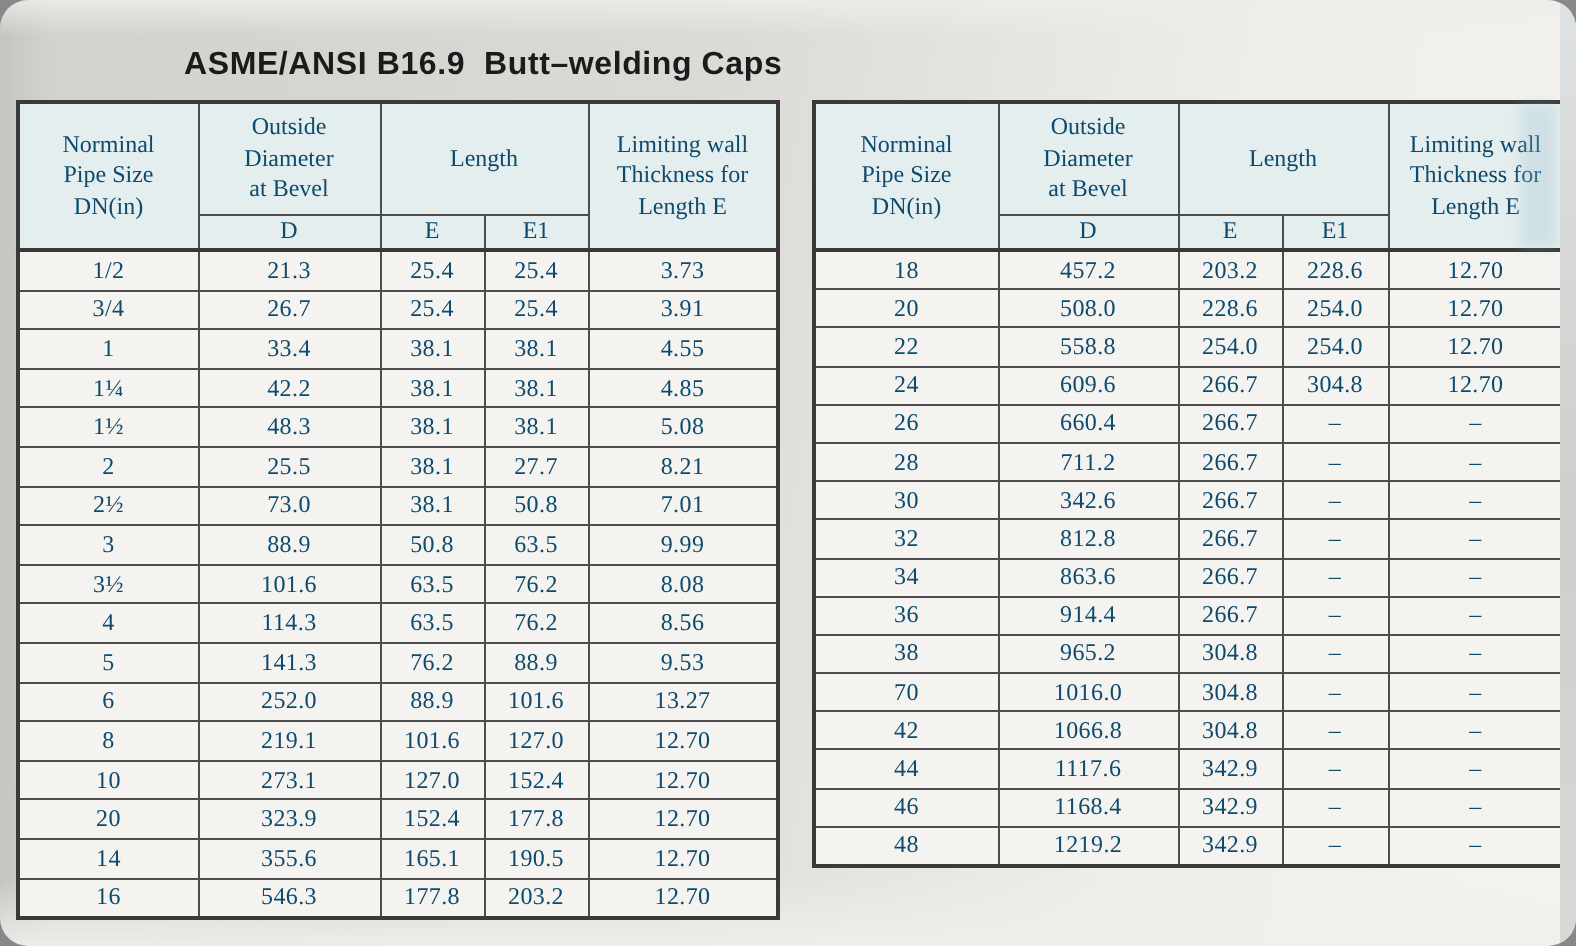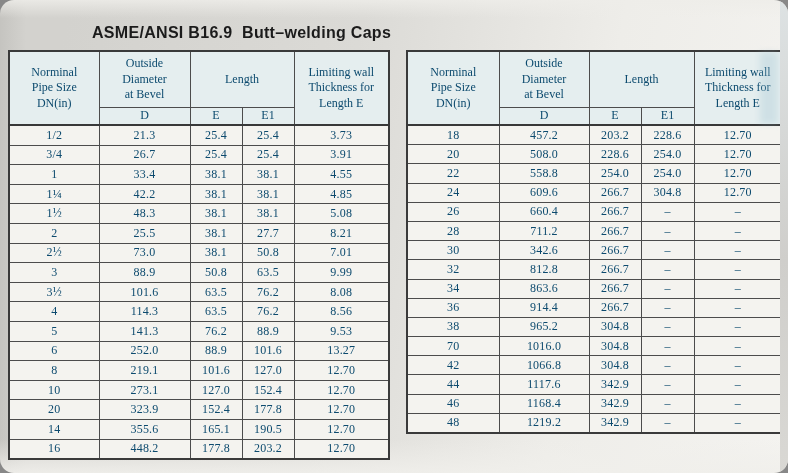--- a/index.html
+++ b/index.html
@@ -204,21 +204,21 @@
         </tr>
         <tr>
           <td>14</td>
           <td>355.6</td>
           <td>165.1</td>
           <td>190.5</td>
           <td>12.70</td>
         </tr>
         <tr>
           <td>16</td>
-          <td>448.2</td>
+          <td>546.3</td>
           <td>177.8</td>
           <td>203.2</td>
           <td>12.70</td>
         </tr>
       </tbody>
   </table>
 
   <table class="caps right">
     <colgroup>
       <col style="width:92px">

